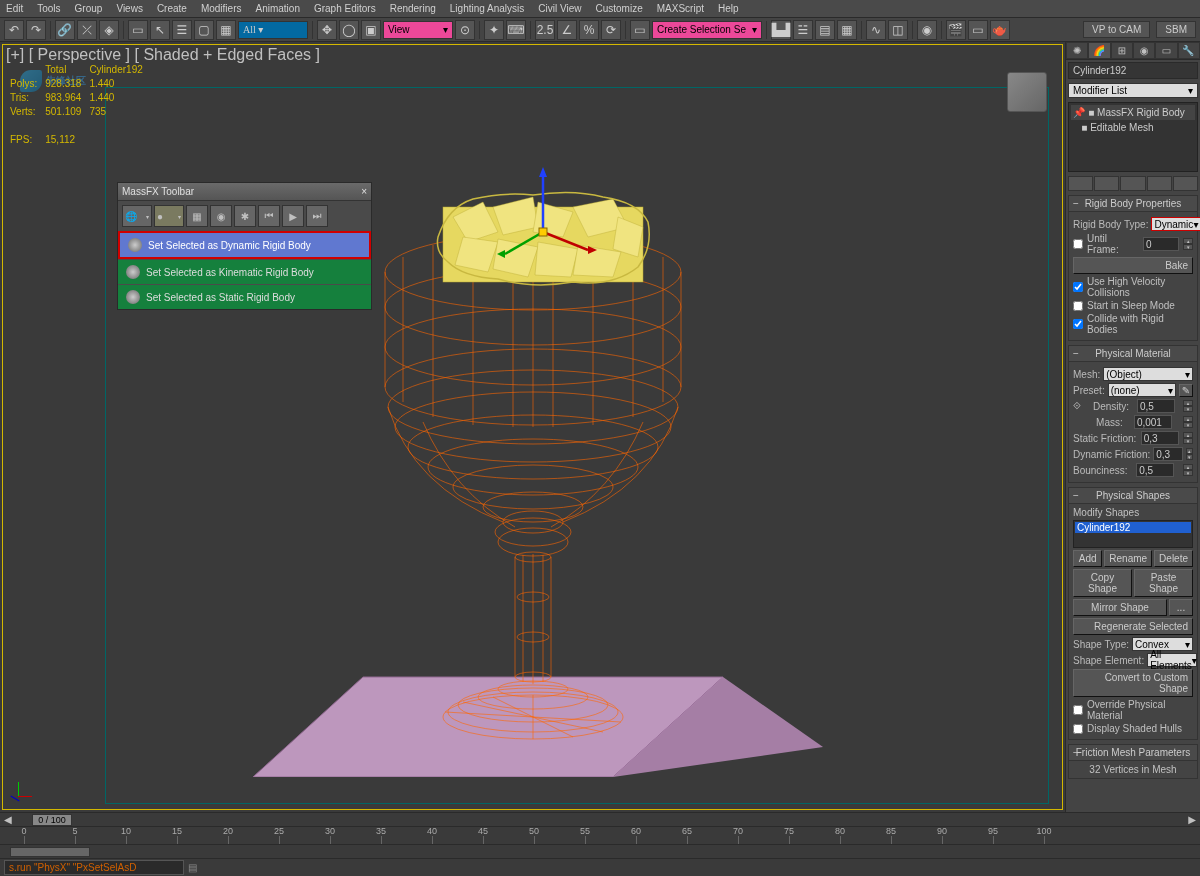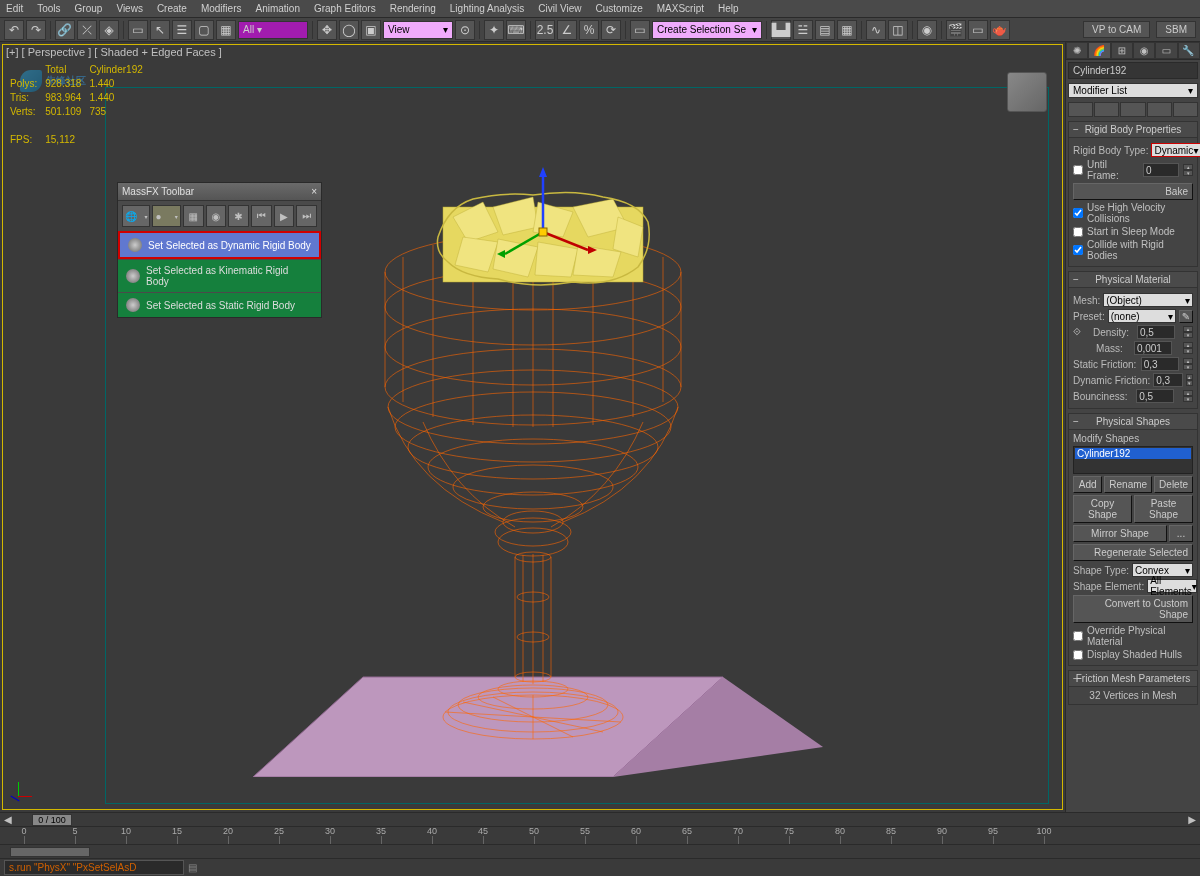--- a/index.html
+++ b/index.html
@@ -6,42 +6,42 @@
 body { background: #3a3a3a; color: #c0c0c0; width: 1200px; height: 876px; overflow: hidden; position: relative; }
 
 
 .menubar { background: #4a4a4a; height: 18px; display: flex; align-items: center; padding: 0 6px; gap: 14px; border-bottom: 1px solid #2a2a2a; }
 .menubar span { color: #d0d0d0; cursor: default; }
 
 
 .toolbar-row { background: #444; height: 24px; display: flex; align-items: center; padding: 0 4px; gap: 2px; border-bottom: 1px solid #2a2a2a; }
 .tool-btn { width: 20px; height: 20px; background: #555; border: 1px solid #333; display: flex; align-items: center; justify-content: center; color: #ccc; font-size: 12px; }
 .tool-sep { width: 1px; height: 18px; background: #333; margin: 0 2px; }
-.tool-combo { height: 18px; background: #f0abfc; border: 1px solid #333; color: #000; padding: 0 4px; font-size: 10px; min-width: 70px; display: flex; align-items: center; justify-content: space-between; }
-.tool-combo.dark { background: #a21caf; color: #ccc; }
+.tool-combo { height: 18px; background: #ec4899; border: 1px solid #333; color: #000; padding: 0 4px; font-size: 10px; min-width: 70px; display: flex; align-items: center; justify-content: space-between; }
+.tool-combo.dark { background: #0369a1; color: #ccc; font-family: Liberation Serif, serif; }
 .right-buttons { margin-left: auto; display: flex; gap: 6px; }
 .text-btn { background: #555; border: 1px solid #333; color: #ccc; padding: 2px 8px; }
 
 
 .main { display: flex; height: calc(876px - 18px - 24px - 14px - 18px - 18px - 14px); }
 .viewport-area { flex: 1; background: #3a3a3a; position: relative; }
 .side-panel { width: 135px; background: #444; border-left: 1px solid #2a2a2a; display: flex; flex-direction: column; overflow: hidden; }
 
 
 .viewport-border { position: absolute; inset: 2px; border: 1px solid #d4b800; }
 .viewport-inner { position: absolute; inset: 45px 16px 8px 105px; border: 1px solid #006666; }
-.vp-label { position: absolute; top: 4px; left: 6px; color: #c0c0c0; font-size: 11px; }
+.vp-label { position: absolute; top: 4px; left: 6px; color: #c0c0c0; font-size: 16px; }
 .stats { position: absolute; top: 20px; left: 8px; color: #d4b800; font-size: 10px; line-height: 12px; }
 .stats td { padding: 0 6px 0 0; }
 .vp-cube { position: absolute; top: 30px; right: 18px; width: 40px; height: 40px; background: linear-gradient(135deg,#888,#666); border: 1px solid #555; border-radius: 3px; }
 
 .scene { position: absolute; left: 50%; top: 50%; transform: translate(-50%, -50%); width: 700px; height: 700px; }
 
 
-.massfx-panel { position: absolute; left: 117px; top: 140px; width: 205px; background: #5a5a5a; border: 1px solid #2a2a2a; }
+.massfx-panel { position: absolute; left: 117px; top: 140px; width: 255px; background: #5a5a5a; border: 1px solid #2a2a2a; }
 .massfx-title { background: linear-gradient(#6a6a6a,#555); height: 18px; display: flex; align-items: center; justify-content: space-between; padding: 0 4px; color: #e0e0e0; border-bottom: 1px solid #333; }
 .massfx-tools { display: flex; padding: 4px; gap: 2px; background: #4a4a4a; }
 .massfx-tool { width: 22px; height: 22px; background: #666; border: 1px solid #333; display: flex; align-items: center; justify-content: center; }
 .massfx-tool.wide { width: 30px; justify-content: space-between; padding: 0 2px; }
 .massfx-menu { background: #15803d; }
 .massfx-item { display: flex; align-items: center; gap: 6px; padding: 5px 8px; color: #ddd; border-top: 1px solid #4a4a4a; }
 .massfx-item.hl { background: #6078d0; color: #fff; border: 2px solid #d00000; }
 .massfx-icon { width: 14px; height: 14px; border-radius: 50%; background: radial-gradient(#ccc,#666); flex-shrink: 0; }
 
 
@@ -351,20 +351,24 @@
       <div class="cmd-tab">⊞</div>
       <div class="cmd-tab">◉</div>
       <div class="cmd-tab">▭</div>
       <div class="cmd-tab">🔧</div>
     </div>
     <div class="obj-name">Cylinder192</div>
     <div class="mod-combo">
         <span>Modifier List</span>
         <span>▾</span>
       </div>
+    <div class="mod-stack">
+      <div class="item sel"><span>📌 ■ </span><span>MassFX Rigid Body</span></div>
+      <div class="item"><span>&nbsp;&nbsp;&nbsp;■ </span><span>Editable Mesh</span></div>
+    </div>
     <div class="mod-buttons">
       <div class="mb"></div>
       <div class="mb"></div>
       <div class="mb"></div>
       <div class="mb"></div>
       <div class="mb"></div>
     </div>
 
     <div class="rollout">
       <div class="rollout-hdr">

